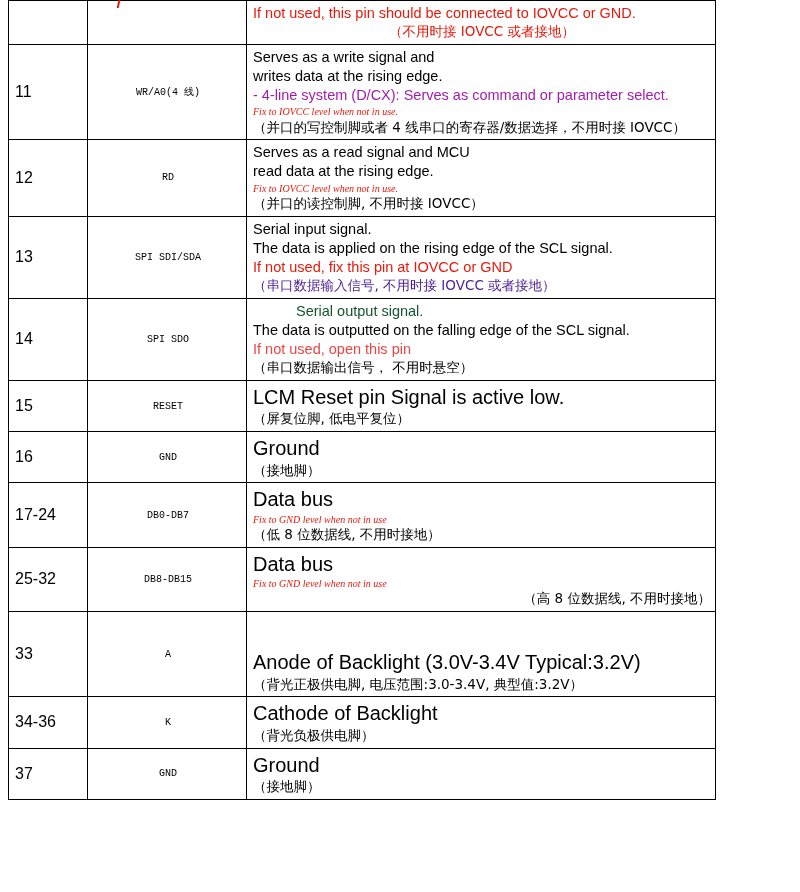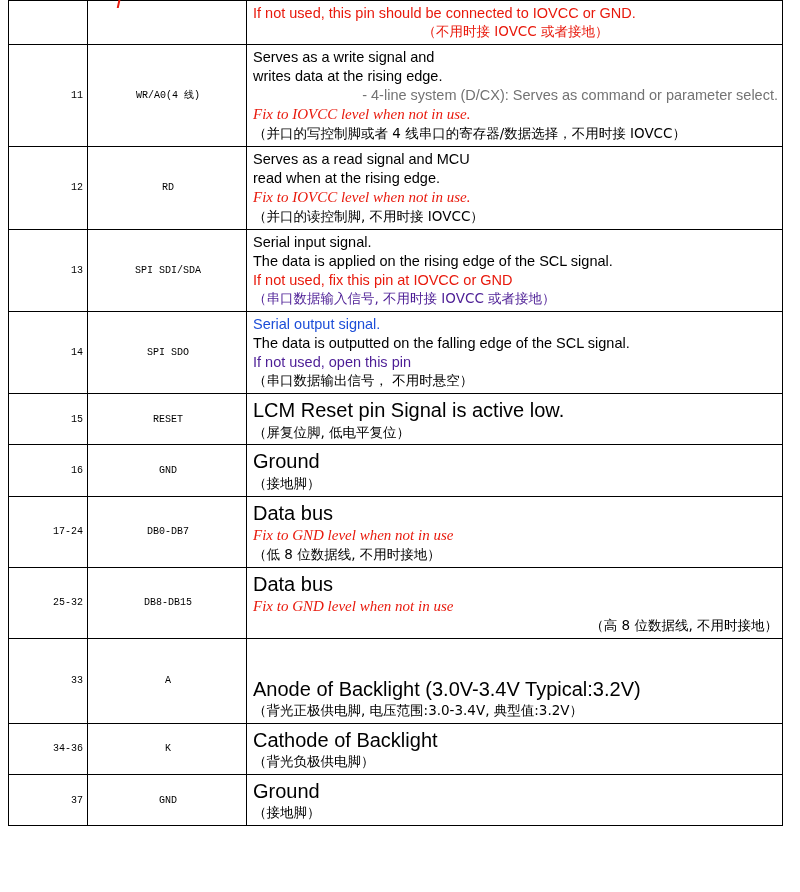--- a/index.html
+++ b/index.html
@@ -15,34 +15,34 @@
     overflow: hidden;
   }
   #sheet {
     width: 800px;
     height: 892px;
     position: relative;
   }
   table.pin-table {
     border-collapse: collapse;
     table-layout: fixed;
-    width: 775px;
+    width: 708px;
     margin-left: 8px;
     margin-top: 0px;
   }
   table.pin-table td {
     border: 1px solid #000000;
     vertical-align: middle;
     padding: 3px 4px 3px 6px;
   }
   td.col-pin {
     width: 68px;
-    text-align: right;
-    font-family: Liberation Mono, monospace;
-    font-size: 10px;
+    text-align: left;
+    font-family: Liberation Sans, sans-serif;
+    font-size: 16px;
     letter-spacing: 0px;
   }
   td.col-sym {
     width: 148px;
     text-align: center;
     font-family: "Liberation Mono", monospace;
     font-size: 10px;
   }
   td.col-desc {
     width: auto;
@@ -68,21 +68,21 @@
   }
   .cn {
     font-family: "DejaVu Sans", sans-serif;
     font-size: 13.5px;
     color: #000000;
   }
   .red-it {
     color: #e8190c;
     font-style: italic;
     font-family: "Liberation Serif", serif;
-    font-size: 15px;
+    font-size: 10px;
   }
   .redmark {
     position: absolute;
     left: 104px;
     top: -4px;
     width: 14px;
     height: 10px;
     border-top: 2px solid #e8190c;
     border-right: 2px solid #e8190c;
     transform: skewX(-12deg);
@@ -102,52 +102,52 @@
             <span class="line en" style="color: rgb(232, 25, 12);">If not used, this pin should be connected to IOVCC or GND.</span>
             <span class="line cn" style="color: rgb(232, 25, 12); text-align: center;">（不用时接 IOVCC 或者接地）</span>
           </td>
         </tr>
         <tr>
           <td class="col-pin">11</td>
           <td class="col-sym">WR/A0(4 线)</td>
           <td class="col-desc">
             <span class="line en" style="color: rgb(0, 0, 0);">Serves as a write signal and</span>
             <span class="line en" style="color: rgb(0, 0, 0);">writes data at the rising edge.</span>
-            <span class="line en" style="color: #737373; text-align: right;">- 4-line system (D/CX): Serves as command or parameter select.</span>
+            <span class="line en" style="color: #a21caf;">- 4-line system (D/CX): Serves as command or parameter select.</span>
             <span class="line red-it" style="color: rgb(232, 25, 12);">Fix to IOVCC level when not in use.</span>
             <span class="line cn" style="color: rgb(0, 0, 0);">（并口的写控制脚或者 4 线串口的寄存器/数据选择，不用时接 IOVCC）</span>
           </td>
         </tr>
         <tr>
           <td class="col-pin">12</td>
           <td class="col-sym">RD</td>
           <td class="col-desc">
             <span class="line en" style="color: rgb(0, 0, 0);">Serves as a read signal and MCU</span>
-            <span class="line en" style="color: rgb(0, 0, 0);">read when at the rising edge.</span>
+            <span class="line en" style="color: rgb(0, 0, 0);">read data at the rising edge.</span>
             <span class="line red-it" style="color: rgb(232, 25, 12);">Fix to IOVCC level when not in use.</span>
             <span class="line cn" style="color: rgb(0, 0, 0);">（并口的读控制脚, 不用时接 IOVCC）</span>
           </td>
         </tr>
         <tr>
           <td class="col-pin">13</td>
           <td class="col-sym">SPI SDI/SDA</td>
           <td class="col-desc">
             <span class="line en" style="color: rgb(0, 0, 0);">Serial input signal.</span>
             <span class="line en" style="color: rgb(0, 0, 0);">The data is applied on the rising edge of the SCL signal.</span>
             <span class="line en" style="color: rgb(232, 25, 12);">If not used, fix this pin at IOVCC or GND</span>
             <span class="line cn" style="color: #4c1d95;">（串口数据输入信号, 不用时接 IOVCC 或者接地）</span>
           </td>
         </tr>
         <tr>
           <td class="col-pin">14</td>
           <td class="col-sym">SPI SDO</td>
           <td class="col-desc">
-            <span class="line en" style="color: #1d4ed8;">Serial output signal.</span>
+            <span class="line en" style="color: #14532d; margin-left: 43px;">Serial output signal.</span>
             <span class="line en" style="color: rgb(0, 0, 0);">The data is outputted on the falling edge of the SCL signal.</span>
-            <span class="line en" style="color: #4c1d95;">If not used, open this pin</span>
+            <span class="line en" style="color: #ef4444;">If not used, open this pin</span>
             <span class="line cn" style="color: rgb(0, 0, 0);">（串口数据输出信号， 不用时悬空）</span>
           </td>
         </tr>
         <tr>
           <td class="col-pin">15</td>
           <td class="col-sym">RESET</td>
           <td class="col-desc">
             <span class="line mono" style="color: rgb(0, 0, 0);">LCM Reset pin Signal is active low.</span>
             <span class="line cn" style="color: rgb(0, 0, 0);">（屏复位脚, 低电平复位）</span>
           </td>

